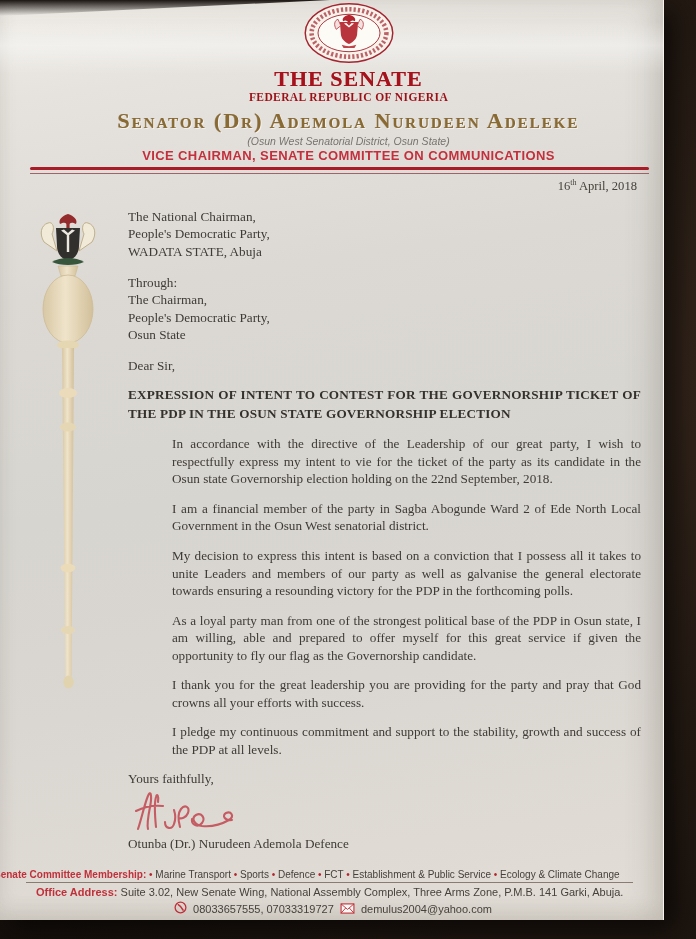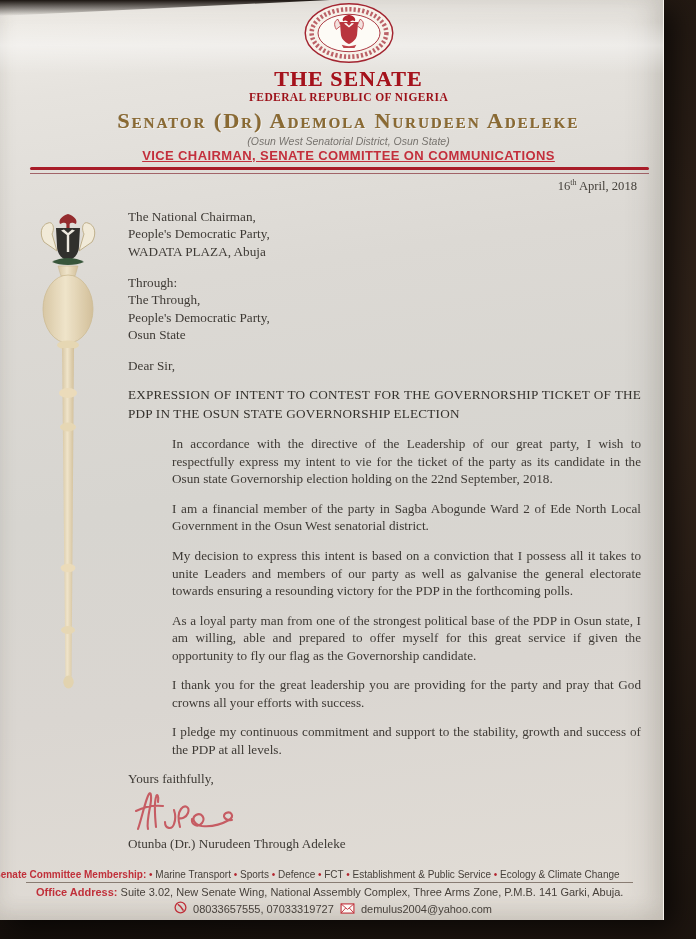--- a/index.html
+++ b/index.html
@@ -41,40 +41,40 @@
   }
   .org-sub { font-size:11.5px; font-weight:bold; color:#9c1018; letter-spacing:.4px; margin-top:-1px; }
   .senator {
     margin-top:5px; font-size:22px; font-weight:bold; font-variant:small-caps;
     color:#8a6a33; letter-spacing:2px;
     text-shadow:1px 1px 0 rgba(255,255,255,.55), -0.5px -0.5px 0 rgba(70,48,14,.35);
   }
   .district { font-family:"Liberation Sans", sans-serif; font-size:10.5px; color:#77736e; margin-top:1px;font-style:italic; }
   .role {
     font-family:"Liberation Sans", sans-serif; font-size:13px; font-weight:bold;
-    color:#c32f3c; letter-spacing:.4px; margin-top:1px;text-decoration:underline;
+    color:#c32f3c; letter-spacing:.4px; margin-top:1px;
   }
   .rule-wrap { margin:4px 14px 0 30px; transform:translateX(-17px); }
   .rule1 { height:3px; background:#a81c28; border-radius:2px; }
   .rule2 { height:1.5px; background:#8c3b43; opacity:.75; margin-top:2.5px; }
 
   
   .mace { position:absolute; left:28px; top:212px; opacity:.92; line-height:0; }
 
   
   .content {
     position:absolute; left:128px; right:22px; top:178px;
     font-size:13.2px; line-height:1.33; color:#3e3a35;
   }
   .date-line { text-align:right; padding-right:4px; font-size:12.6px; margin-bottom:13px; color:#45413b; }
   .date-line sup { font-size:8px; }
   .addr-block { margin-bottom:13px; }
   .salutation { margin-bottom:12px; }
   .subject {
-    font-weight:normal; color:#34312c; text-align:justify; letter-spacing:.2px;
+    font-weight:bold; color:#34312c; text-align:justify; letter-spacing:.2px;
     margin-bottom:12px; line-height:1.4;
   }
   .para { text-align:justify; margin-bottom:12px;margin-left:44px; }
   .closing { margin-top:2px; }
   .sig { margin:1px 0 0 4px; line-height:0; }
   .signatory { margin-top:0px; }
 
   
   .footer { position:absolute; left:0; right:0; bottom:5px; font-family:"Liberation Sans", sans-serif; color:#47413b; }
   .f-row1 { font-size:10px; white-space:nowrap; margin-left:-6px; }
@@ -144,26 +144,26 @@
         <ellipse cx="40.5" cy="470" rx="5.2" ry="6.5" fill="#e3d3ad"></ellipse>
       </svg>
     </div>
 
     <div class="content">
       <div class="date-line"><span>16</span><sup>th</sup><span> April, 2018</span></div>
 
       <div class="addr-block">
         <div>The National Chairman,</div>
         <div>People's Democratic Party,</div>
-        <div>WADATA PLAZA, Abuja</div>
+        <div>WADATA STATE, Abuja</div>
       </div>
 
       <div class="addr-block">
         <div>Through:</div>
-        <div>The Through,</div>
+        <div>The Chairman,</div>
         <div>People's Democratic Party,</div>
         <div>Osun State</div>
       </div>
 
       <div class="salutation">Dear Sir,</div>
 
       <div class="subject">EXPRESSION OF INTENT TO CONTEST FOR THE GOVERNORSHIP TICKET OF THE PDP IN THE OSUN STATE GOVERNORSHIP ELECTION</div>
 
       <p class="para">In accordance with the directive of the Leadership of our great party, I wish to respectfully express my intent to vie for the ticket of the party as its candidate in the Osun state Governorship election holding on the 22nd September, 2018.</p>
       <p class="para">I am a financial member of the party in Sagba Abogunde Ward 2 of Ede North Local Government in the Osun West senatorial district.</p>
@@ -178,21 +178,21 @@
         <svg width="120" height="46" viewBox="0 0 120 46">
           <path d="M6,40 C10,28 14,9 17,5 C19,2 20,8 18,18 C16,28 15,36 16,40
                    M24,38 C23,28 22,15 24,8 C25,4 27,7 26,13
                    M4,22 C12,18 22,16 31,17
                    M33,33 C33,40 40,41 42,35 C44,30 43,24 42,21
                    M48,38 C46,31 46,24 49,20 C53,15 58,18 56,24 C54,29 49,30 47,29
                    M60,30 C59,36 66,39 70,34 C74,29 69,23 64,26 C59,29 62,36 70,37
                    C80,38 90,35 97,31 C103,27 99,22 94,24 C90,26 92,32 100,31" stroke="#c65c63" stroke-width="2.1" fill="none" stroke-linecap="round"></path>
         </svg>
       </div>
-      <div class="signatory">Otunba (Dr.) Nurudeen Through Adeleke</div>
+      <div class="signatory">Otunba (Dr.) Nurudeen Ademola Defence</div>
     </div>
 
     <div class="footer">
       <div class="f-row1">
         <span class="f-label">Senate Committee Membership:</span>
         <span><span class="dot"> • </span><span>Marine Transport</span><span class="dot"> • </span><span>Sports</span><span class="dot"> • </span><span>Defence</span><span class="dot"> • </span><span>FCT</span><span class="dot"> • </span><span>Establishment &amp; Public Service</span><span class="dot"> • </span><span>Ecology &amp; Climate Change</span></span>
       </div>
       <div class="f-rule"></div>
       <div class="f-row2">
         <span class="f-label">Office Address:</span>

